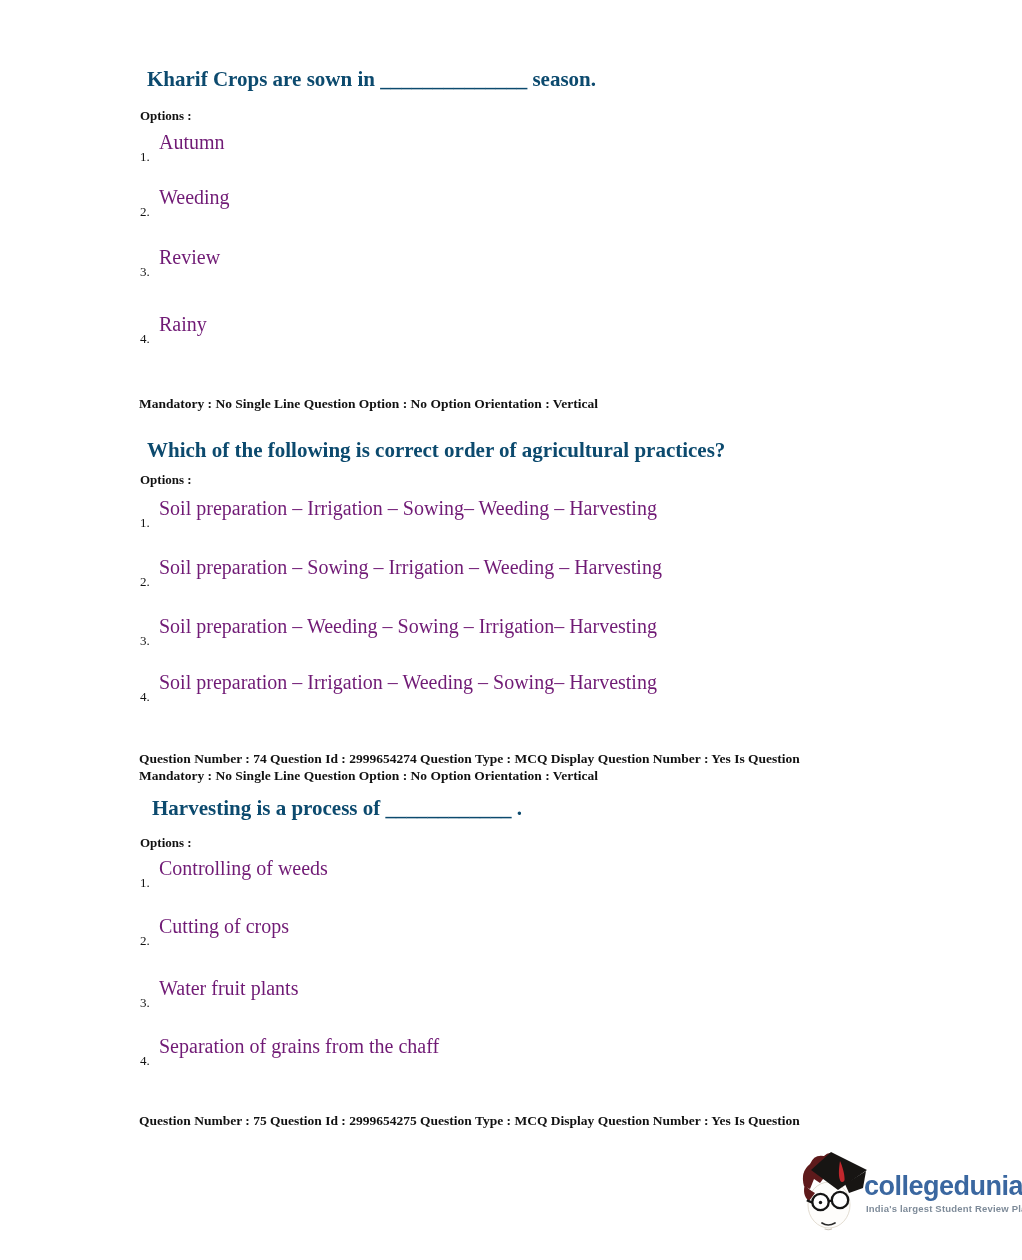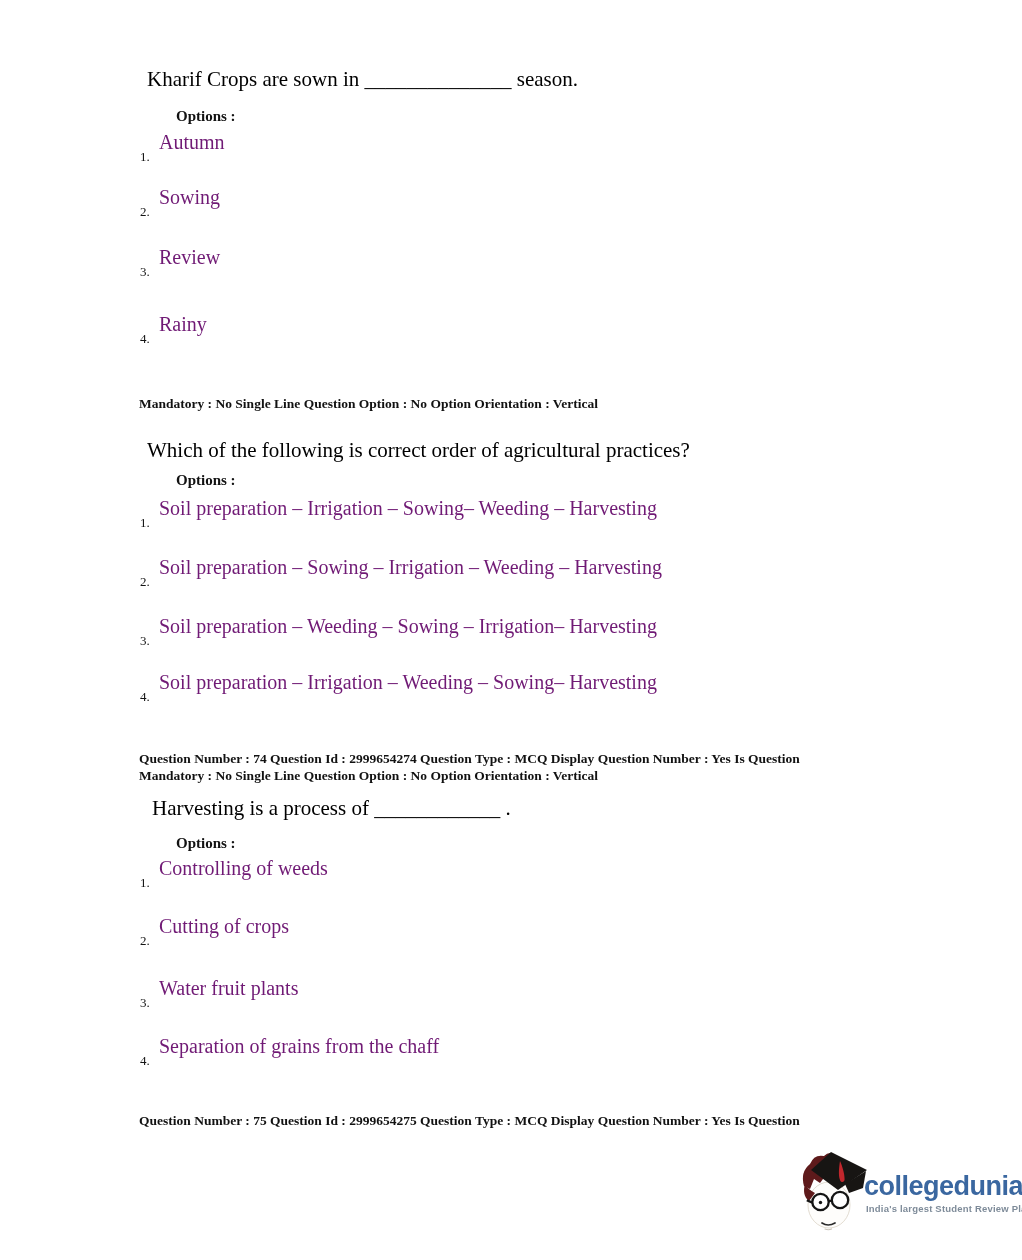--- a/index.html
+++ b/index.html
@@ -9,37 +9,37 @@
     height:1260px;
     background:#ffffff;
     overflow:hidden;
     font-family:"Liberation Serif","DejaVu Serif",serif;
     color:#161616;
   }
   .q-text{
     position:absolute;
     font-size:21px;
     line-height:26px;
-    color:#000000;
+    color:#0c4a6e;
     white-space:nowrap;
+    font-weight:bold;
   }
   .meta{
     position:absolute;
     width:760px;
     font-weight:bold;
     font-size:13.5px;
     line-height:17px;
     color:#121212;
   }
   .opts-heading{
     position:absolute;
     font-weight:bold;
-    font-size:15px;
+    font-size:13px;
     color:#121212;
-    margin-left:36px;
   }
   .option{
     position:absolute;
     padding-left:19px;
     white-space:nowrap;
   }
   .option .label{
     display:block;
     font-size:20px;
     line-height:22px;
@@ -103,21 +103,21 @@
 
   <div class="q-text" style="left:147px;top:66px">Kharif Crops are sown in ______________ season.</div>
   <div class="opts-heading" style="left:140px;top:108px">Options :</div>
 
   <div class="option" style="left:140px;top:131px">
     <span class="num">1.</span>
     <span class="label">Autumn</span>
   </div>
   <div class="option" style="left:140px;top:186px">
     <span class="num">2.</span>
-    <span class="label">Sowing</span>
+    <span class="label">Weeding</span>
   </div>
   <div class="option" style="left:140px;top:246px">
     <span class="num">3.</span>
     <span class="label">Review</span>
   </div>
   <div class="option" style="left:140px;top:313px">
     <span class="num">4.</span>
     <span class="label">Rainy</span>
   </div>
 

